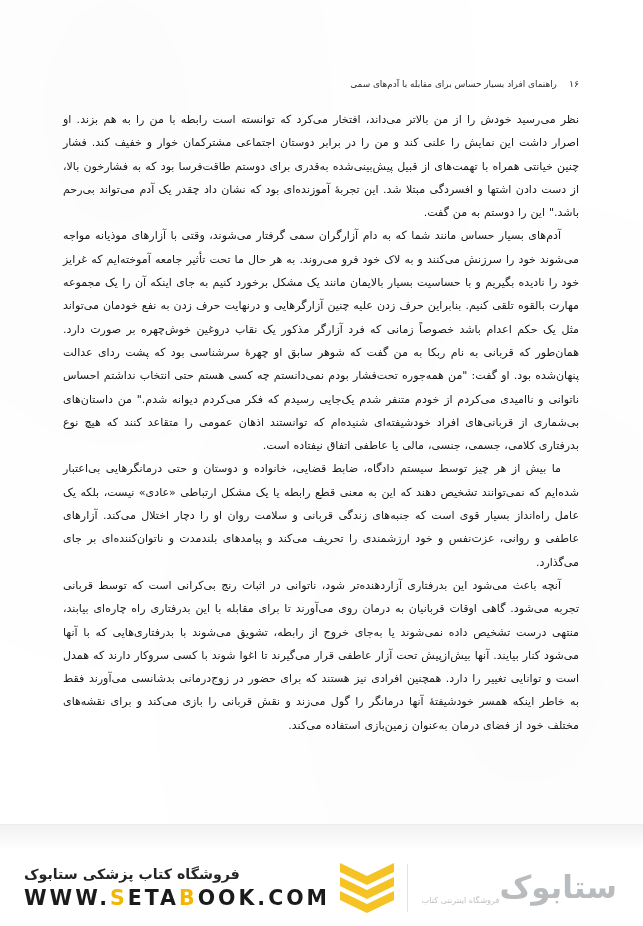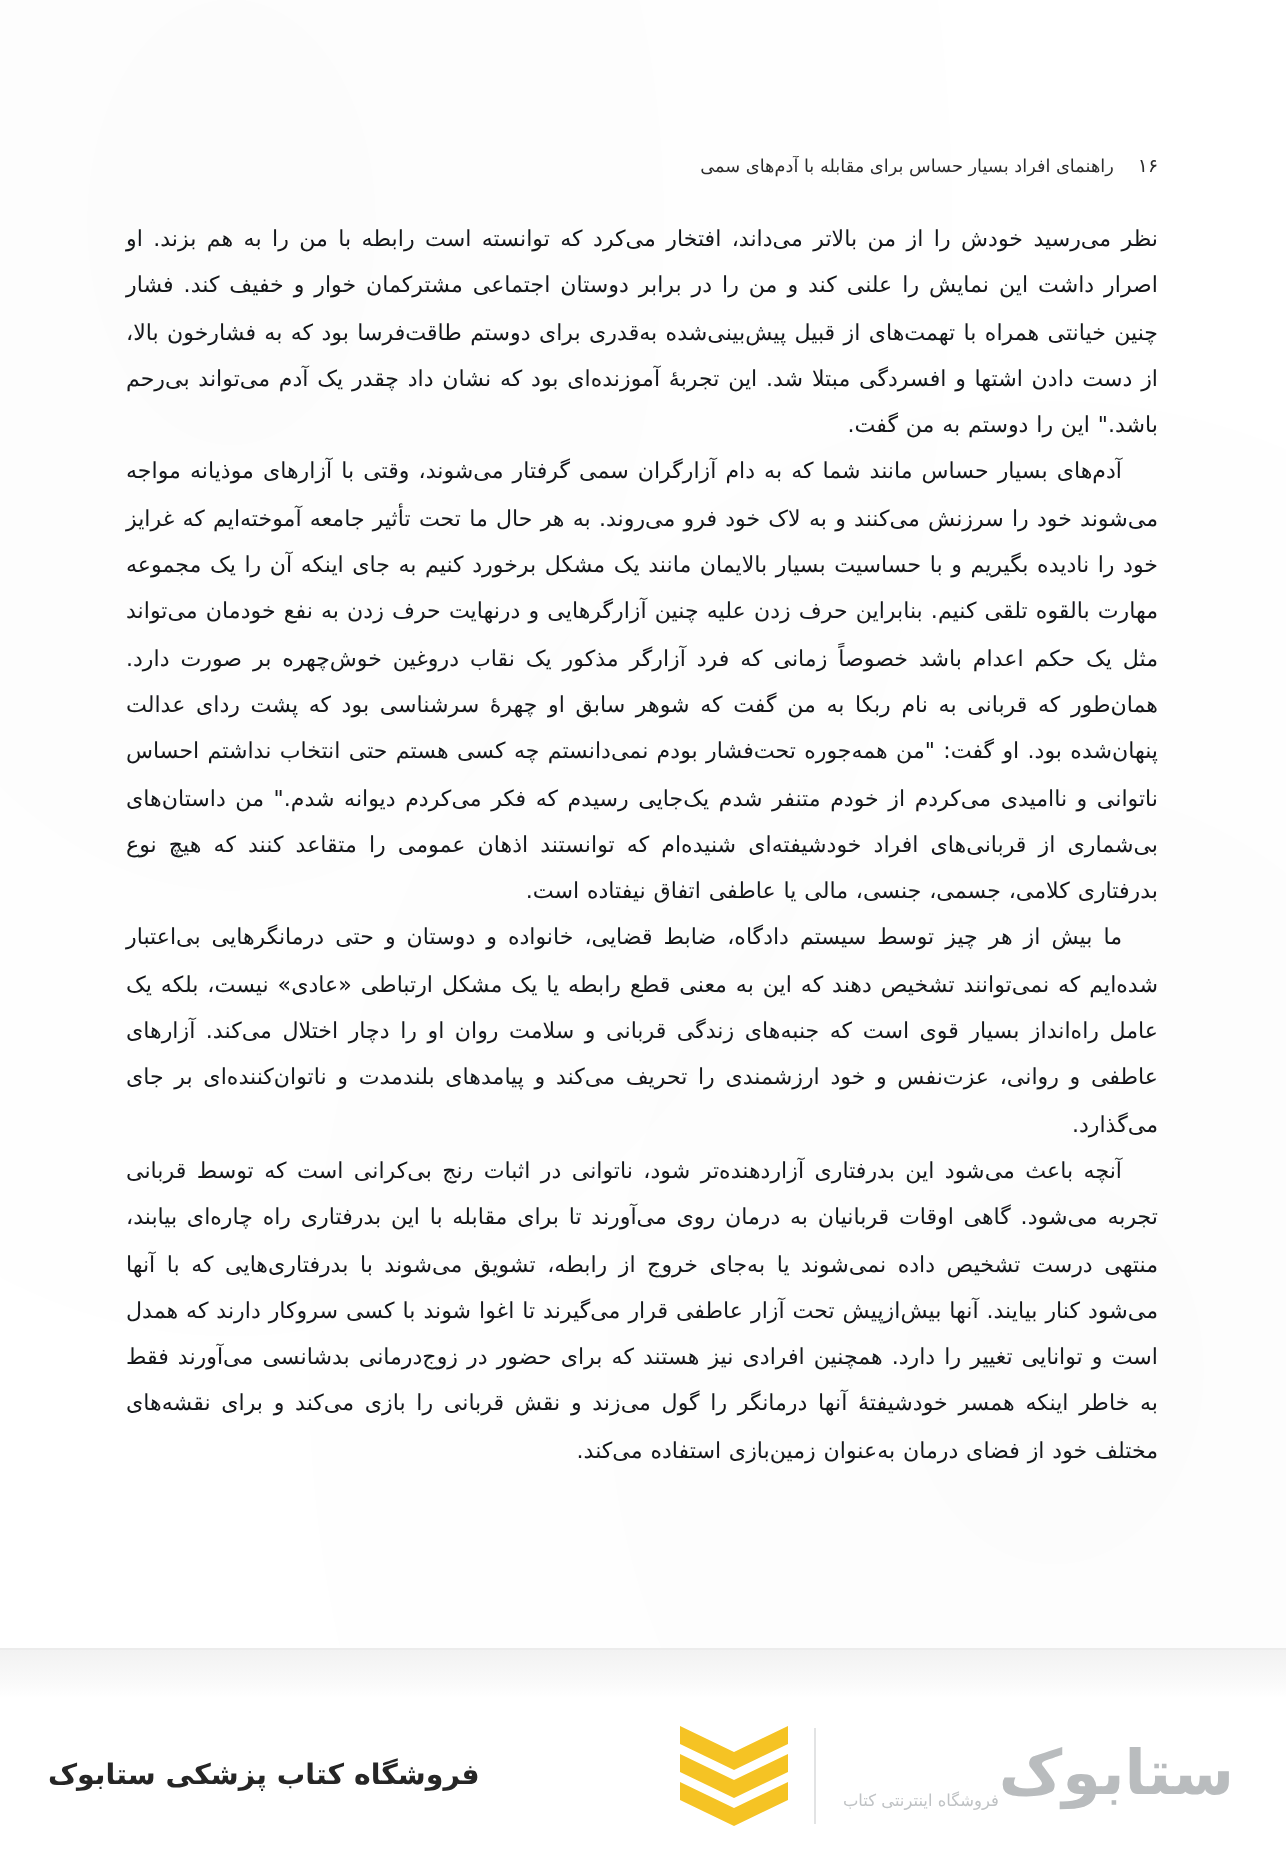--- a/index.html
+++ b/index.html
@@ -212,18 +212,19 @@
           <g fill="#f5c324">
             <polygon points="0,0 27,13 54,0 54,9 27,22 0,9"></polygon>
             <polygon points="0,14 27,27 54,14 54,23 27,36 0,23"></polygon>
             <polygon points="0,28 27,41 54,28 54,37 27,50 0,37"></polygon>
           </g>
         </svg>
       </div>
 
       <div class="site-block">
         <div class="site-fa">فروشگاه کتاب پزشکی ستابوک</div>
+        <div class="site-url"><span>WWW.</span><span class="hl">S</span><span>ETA</span><span class="hl">B</span><span>OOK.COM</span></div>
       </div>
 
     </div>
   </div>
 
 </div>
 
 </body></html>

